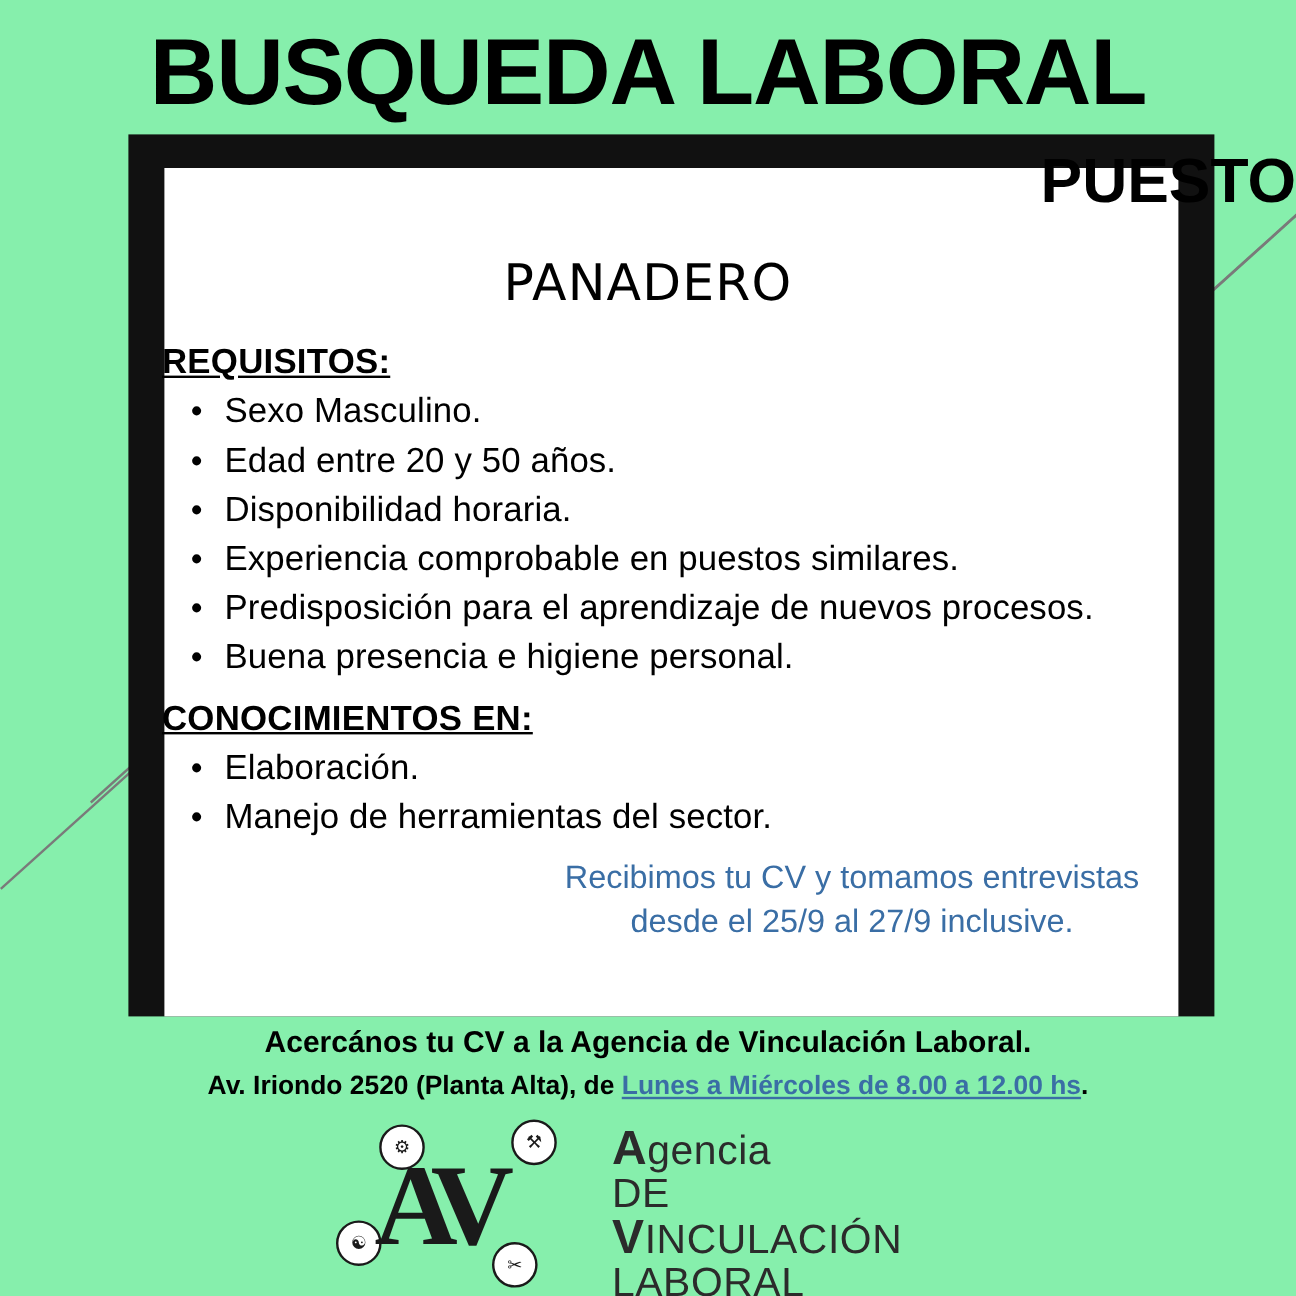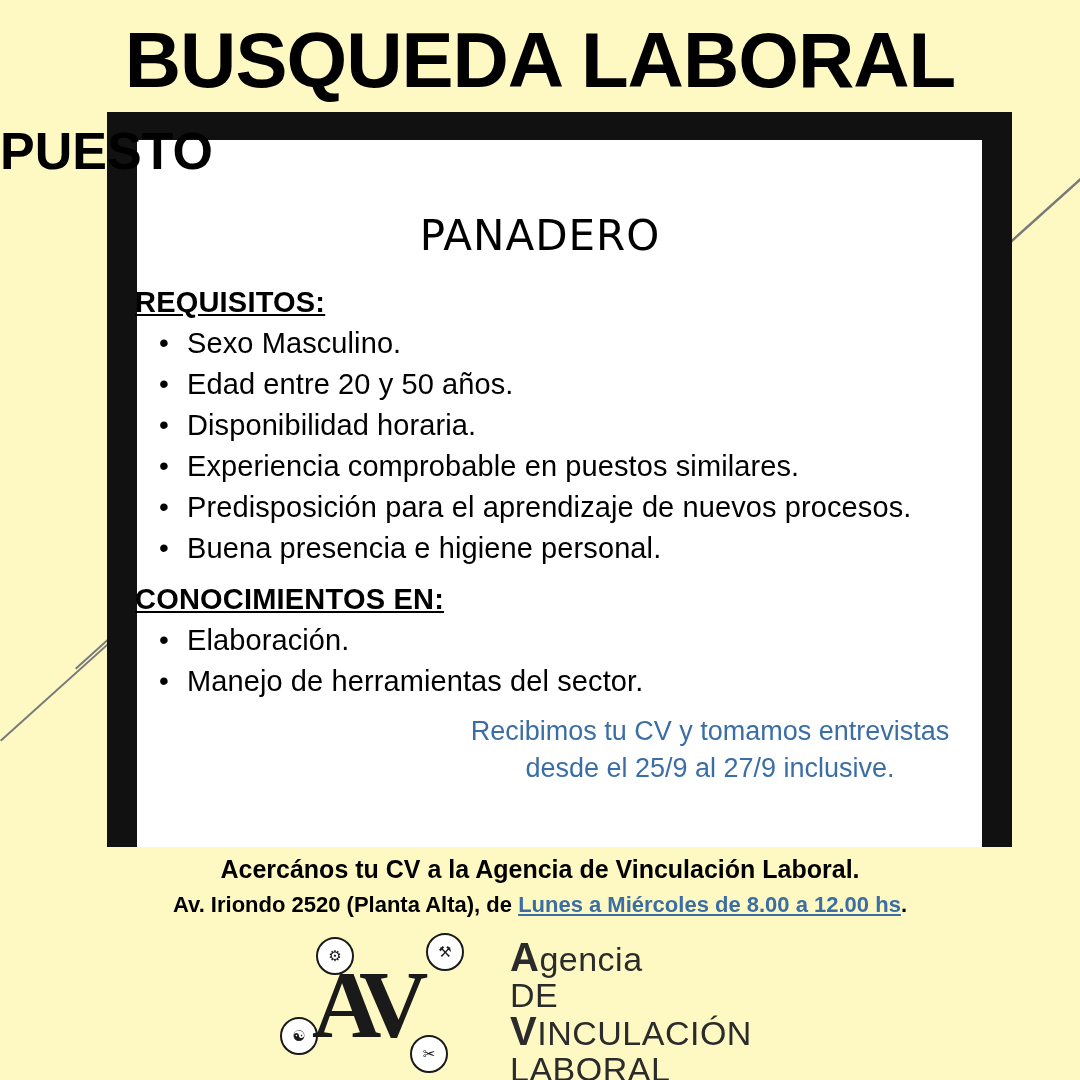--- a/index.html
+++ b/index.html
@@ -11,21 +11,21 @@
     height: 1080px;
     background: #ffffff;
     font-family: "Liberation Sans", sans-serif;
     color: #000000;
     overflow: hidden;
   }
   .poster {
     position: relative;
     width: 1080px;
     height: 1080px;
-    background: #fef9c3;
+    background: #86efac;
   }
 
   
   .deco {
     position: absolute;
     background: #7a7a7a;
     height: 2px;
     transform-origin: 0 0;
   }
   .deco-tr-1 {
@@ -83,21 +83,21 @@
     width: 845px;
     height: 707px;
     background: #ffffff;
   }
 
   .subtitle {
     position: absolute;
     top: 122px;
     left: 0;
     width: 1080px;
-    text-align: left;
+    text-align: right;
     font-size: 52px;
     line-height: 58px;
     font-weight: bold;
     letter-spacing: 0px;
   }
   .position-name {
     position: absolute;
     top: 212px;
     left: 0;
     width: 1080px;

